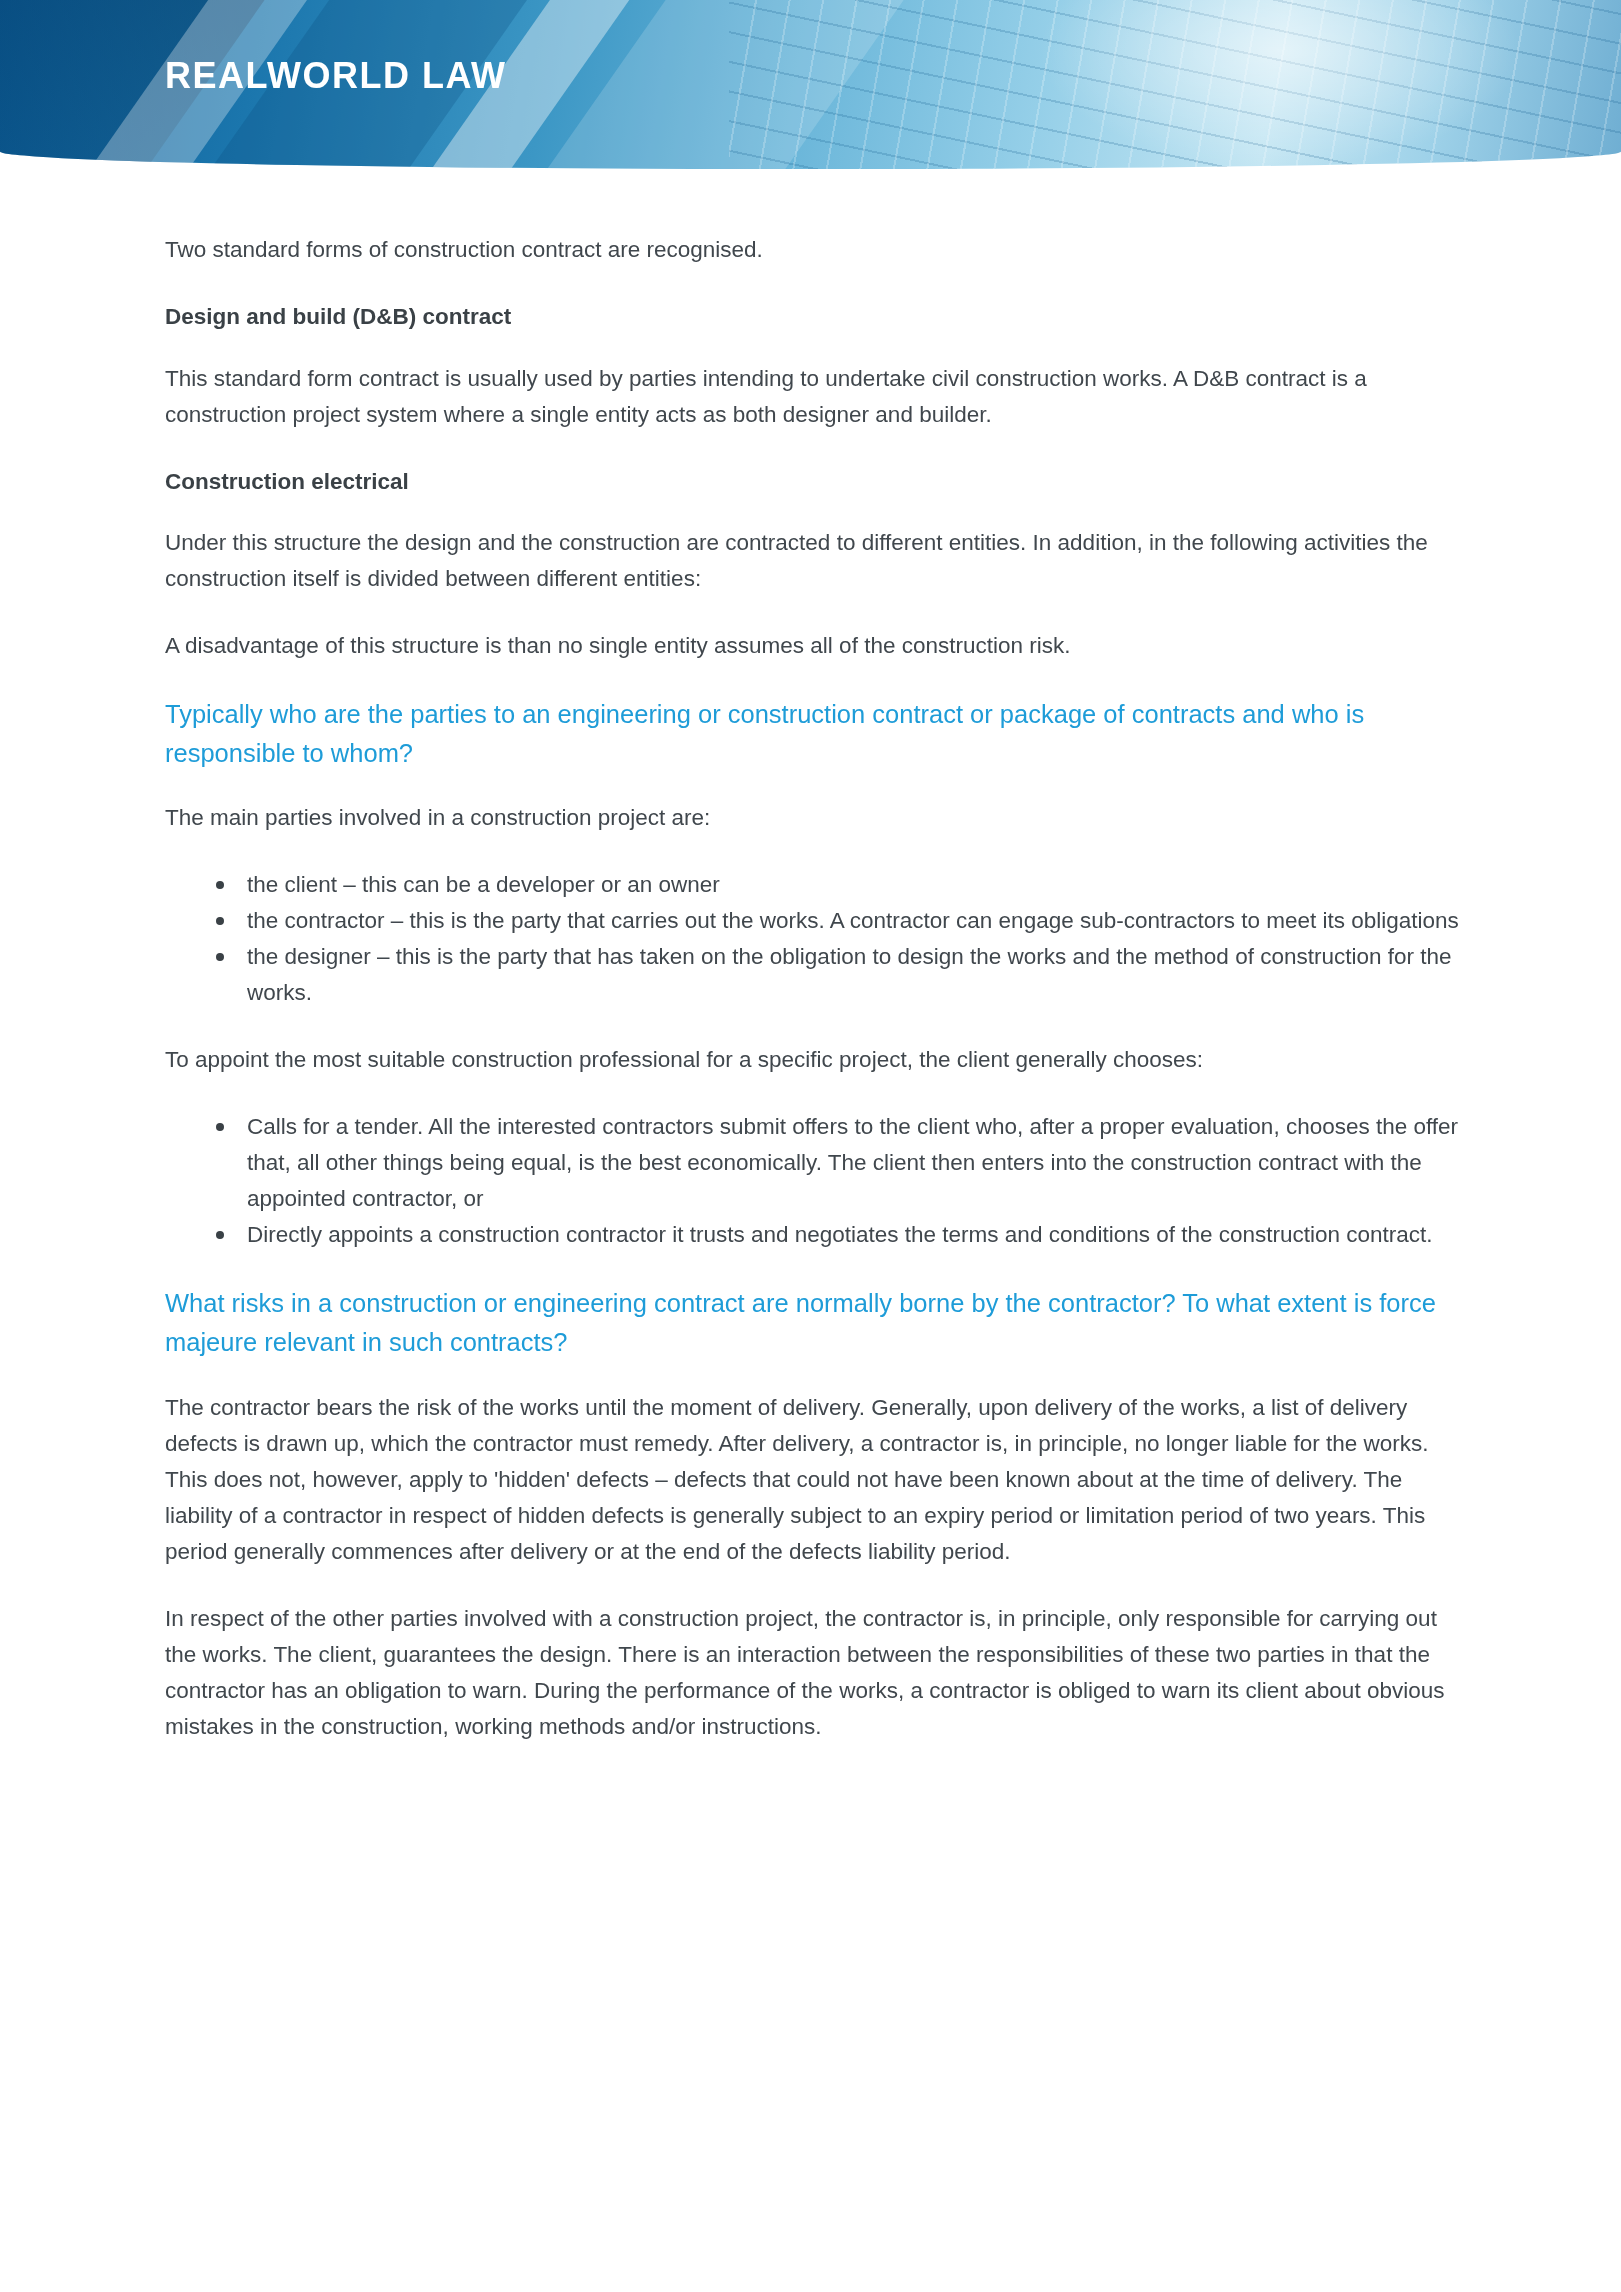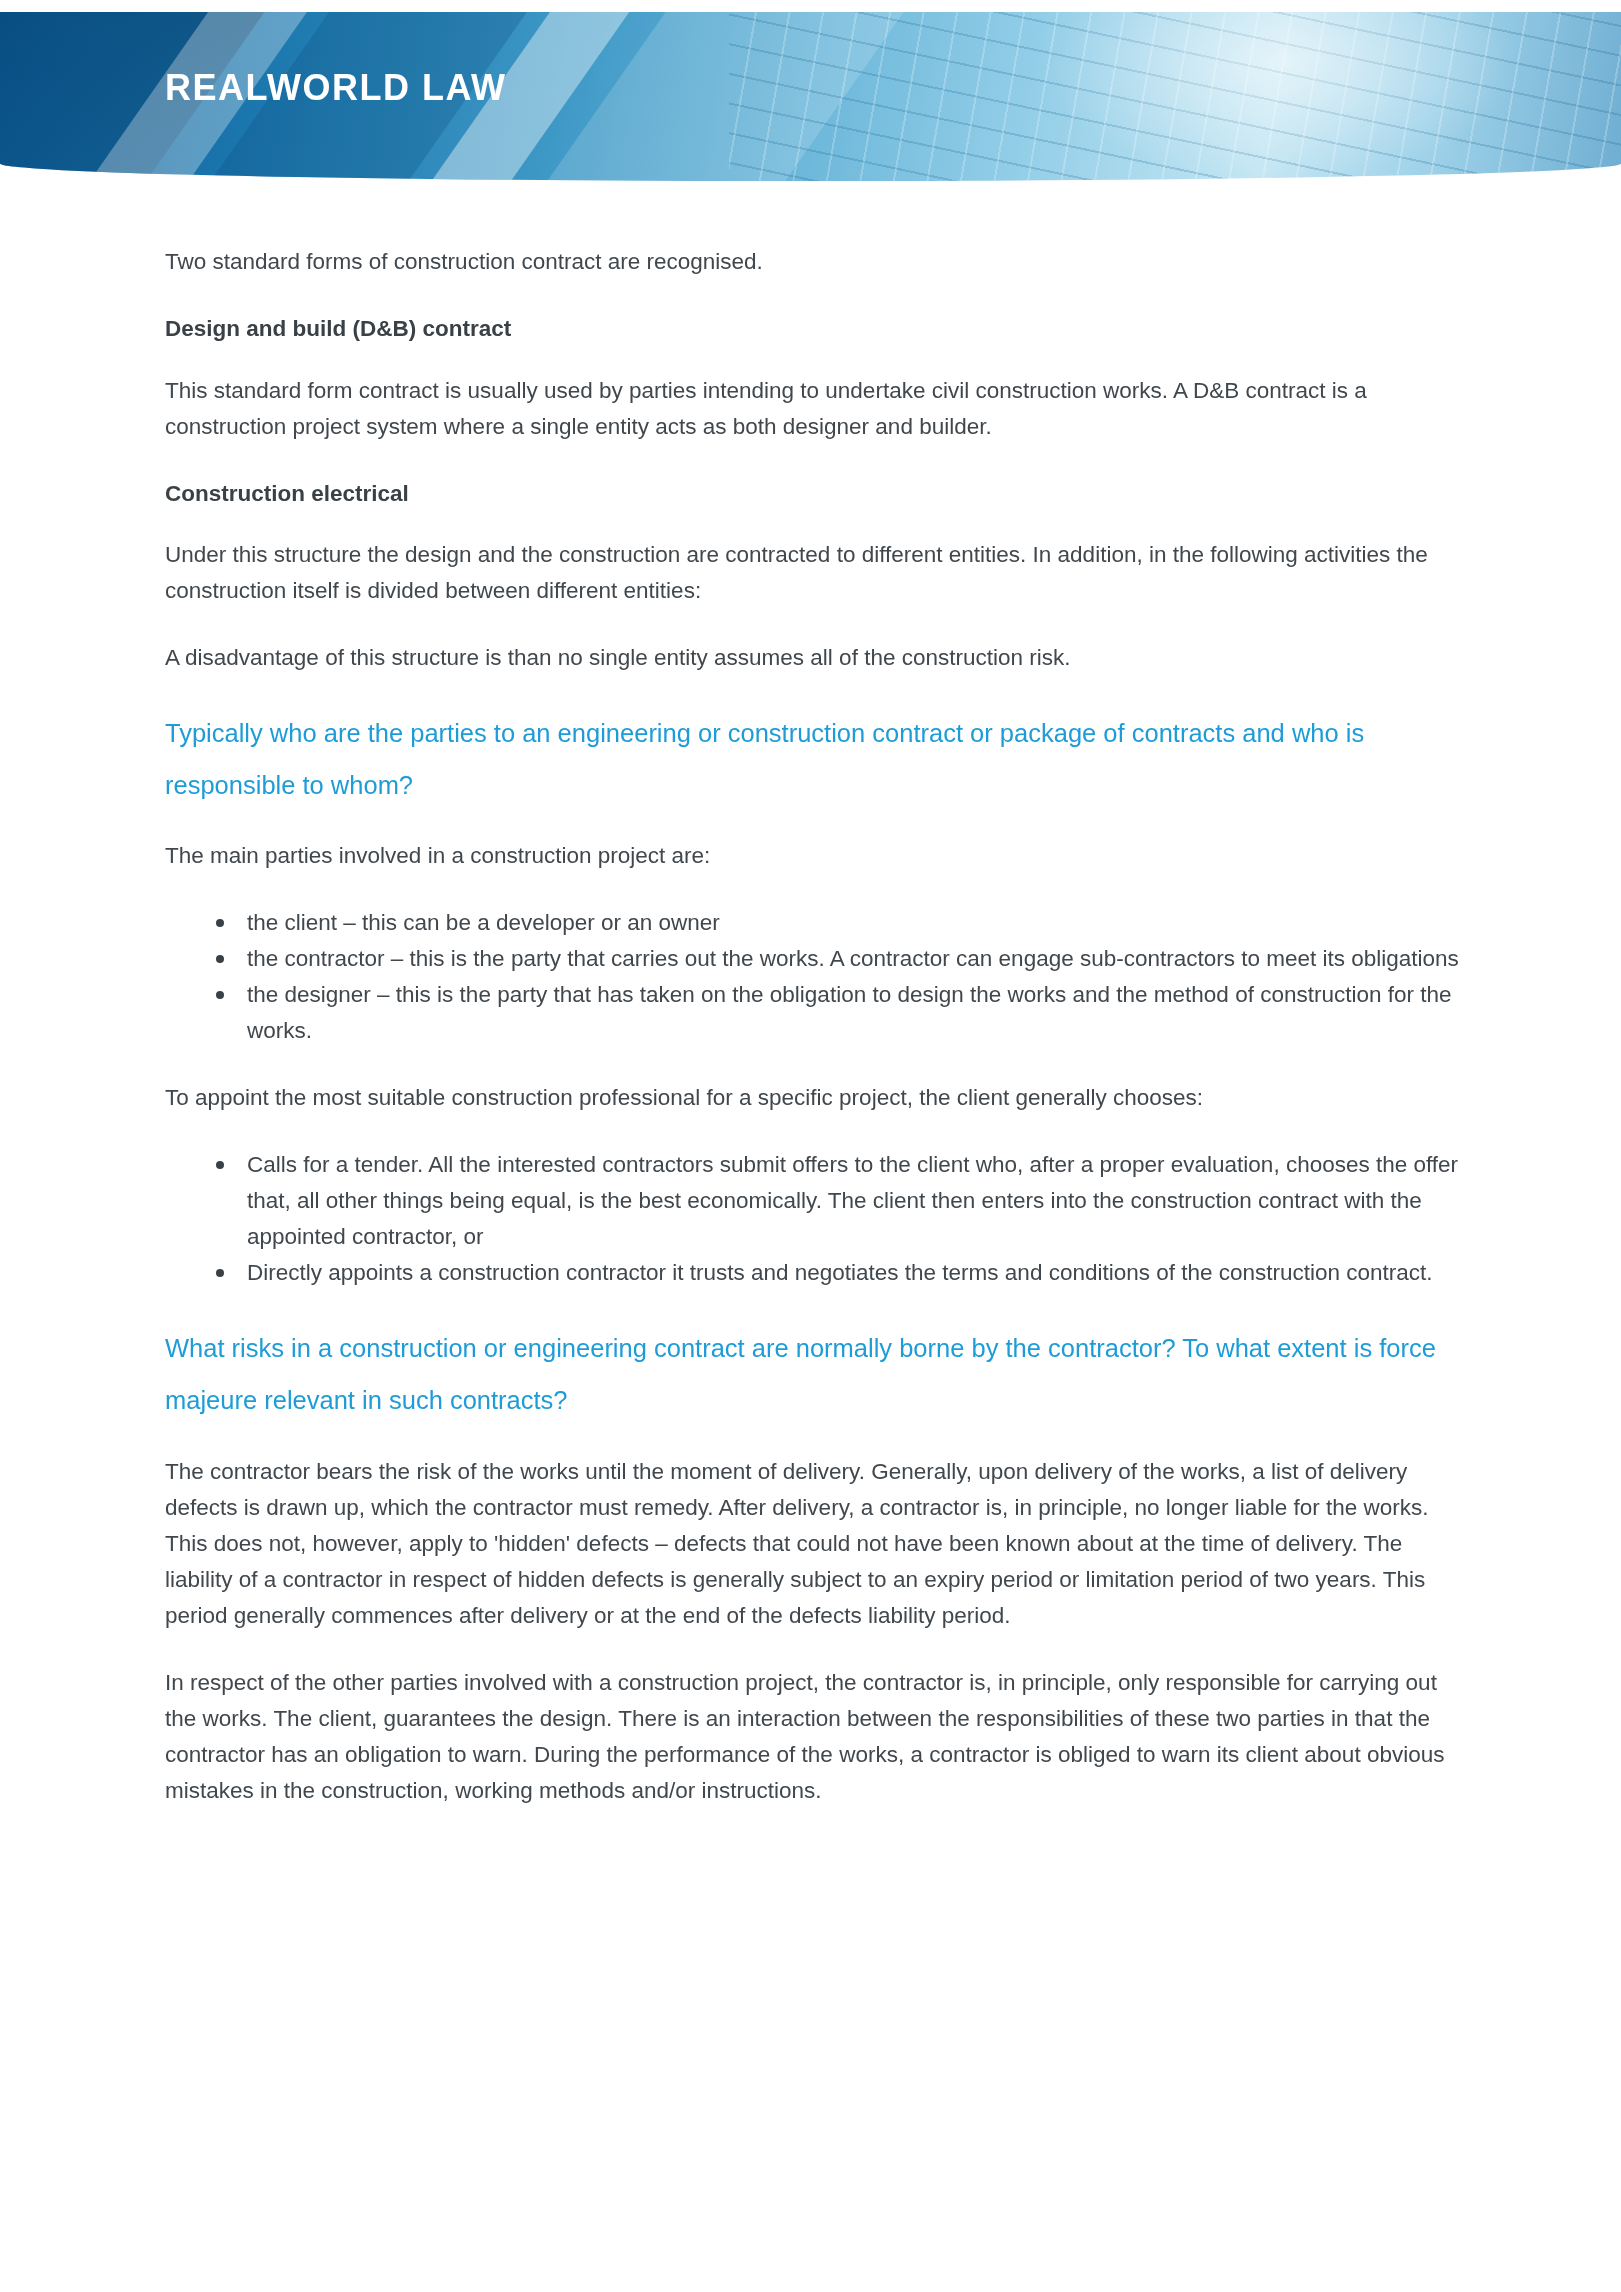--- a/index.html
+++ b/index.html
@@ -4,21 +4,21 @@
 <title>REALWORLD LAW</title>
 <style>
   * { box-sizing: border-box; margin: 0; padding: 0; }
   html, body { background: #ffffff; }
   body { font-family: "Liberation Sans", "DejaVu Sans", sans-serif; }
 
   .page {
     position: relative;
     width: 1621px;
     height: 2088px;
-    margin: 12px auto;
+    margin: 0 auto;
     background: #ffffff;
     overflow: hidden;
   }
 
   
   .header {
     position: relative;
     height: 169px;
     overflow: hidden;
     border-radius: 0 0 50% 50% / 0 0 17.6px 17.6px;
@@ -76,21 +76,21 @@
   p.para { margin: 0 0 31px; }
   h3.sec {
     font-size: 22.5px;
     font-weight: bold;
     color: #3a4146;
     margin: 3.9px 0 25.5px;
   }
   h2.q {
     color: #1e9cd8;
     font-size: 25.5px;
-    line-height: 52px;
+    line-height: 39px;
     font-weight: normal;
     margin: 15.7px 0 27.4px;
   }
   ul.blist { list-style: none; margin: 0 0 31px; }
   ul.blist li { position: relative; padding-left: 82px; }
   ul.blist li .dot {
     position: absolute;
     left: 51px;
     top: 13.7px;
     width: 7.8px;

